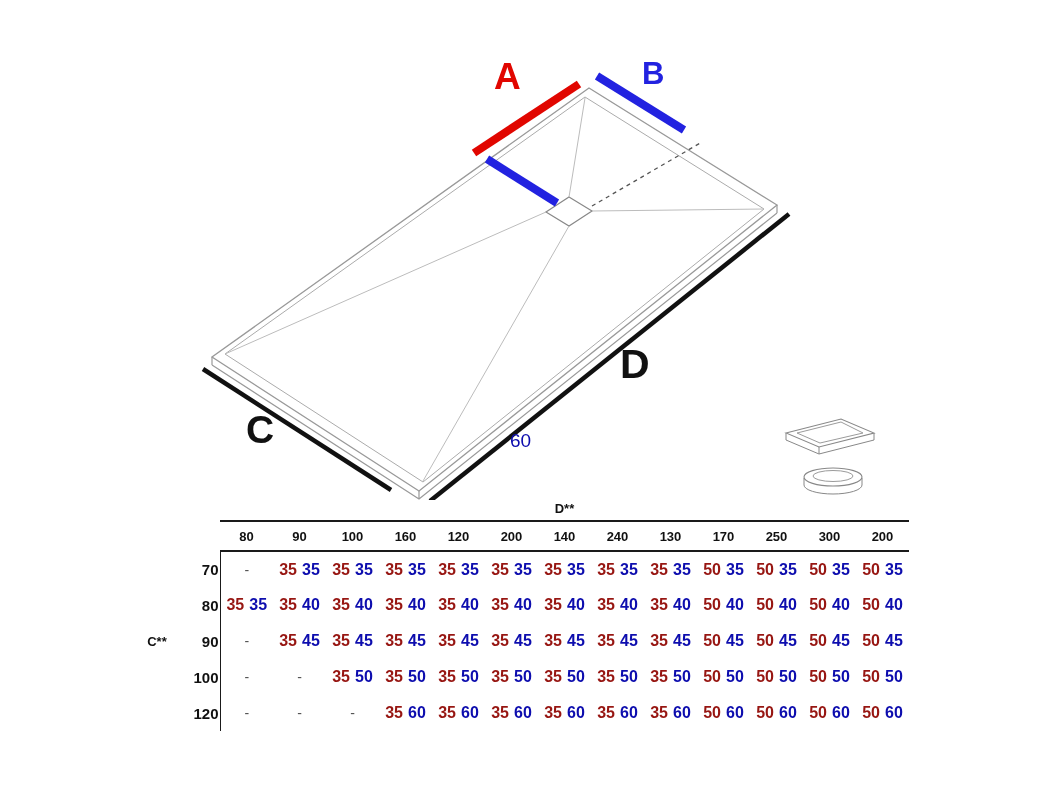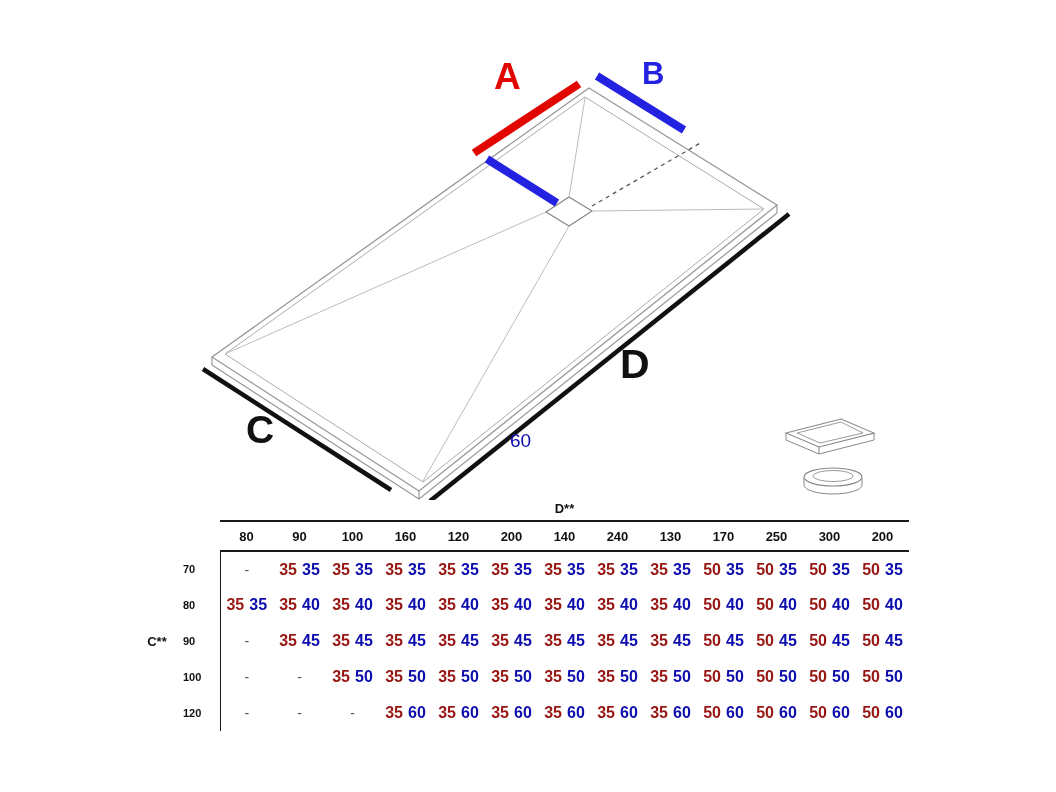--- a/index.html
+++ b/index.html
@@ -26,21 +26,21 @@
   .size-table table{border-collapse:collapse;table-layout:fixed;}
   col.axis{width:50px;} col.rowlab{width:38px;} col.data{width:53px;}
   .d-axis{height:22px;font-size:13px;font-weight:bold;text-align:center;vertical-align:middle;}
   .spacer{border:none;}
   .col-h{
     height:28px;font-size:13px;font-weight:bold;text-align:center;vertical-align:middle;
     border-top:2px solid #1a1a1a;border-bottom:2px solid #1a1a1a;padding:0;
   }
   tbody tr{height:36px;}
   .c-axis{font-size:13px;font-weight:bold;text-align:center;}
-  .row-h{font-size:11px;font-weight:bold;text-align:left;border-right:1.5px solid #1a1a1a;}
+  .row-h{font-size:15px;font-weight:bold;text-align:right;border-right:1.5px solid #1a1a1a;}
   td.cell{text-align:center;font-size:16px;font-weight:bold;vertical-align:middle;white-space:nowrap;}
   .v-red{color:var(--red-val);margin-right:5px;}
   .v-blue{color:var(--blue-val);}
   .dash{color:#555;font-weight:normal;font-size:14px;}
 </style>
 </head>
 <body>
 
 <div class="stage">
 

